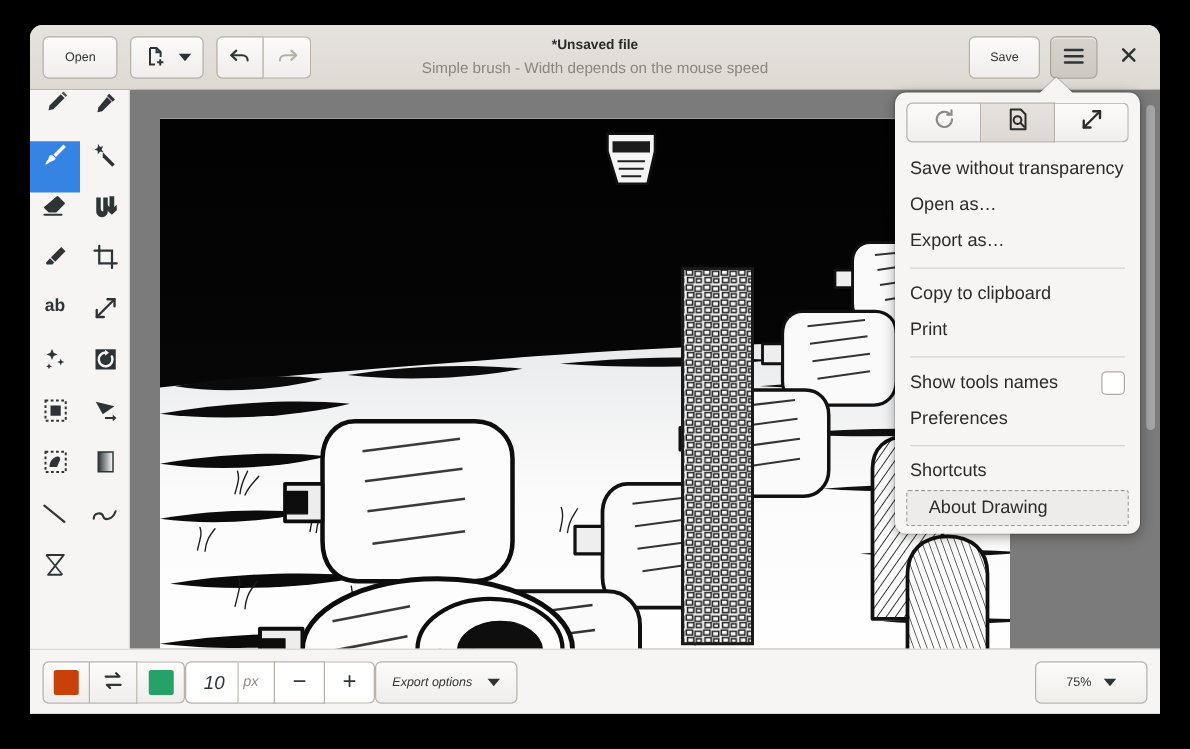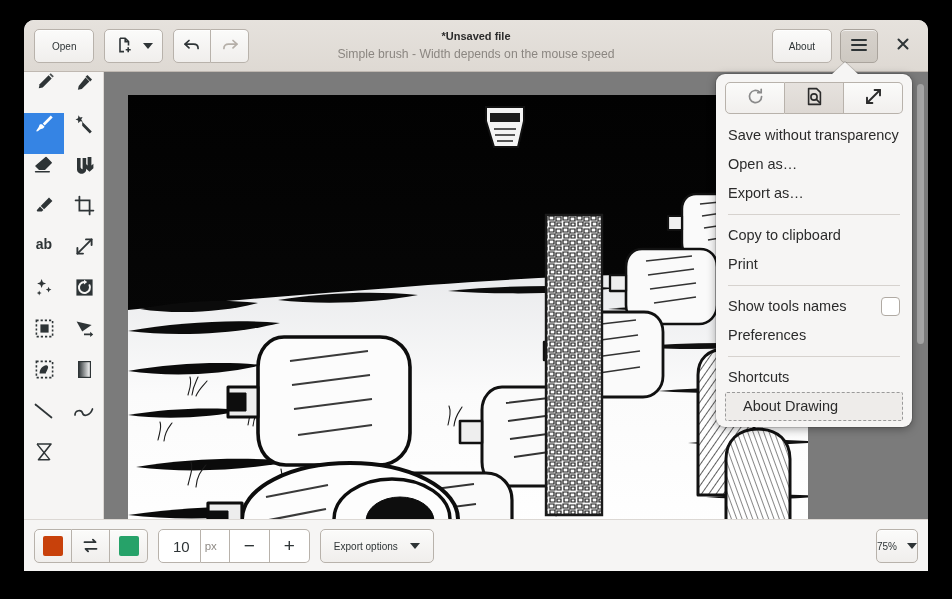--- a/index.html
+++ b/index.html
@@ -42,37 +42,37 @@
   .tool svg{display:block;}
 
   
   .canvas-area{position:absolute;left:80px;top:52px;width:824px;height:447px;background:#7b7b7b;overflow:hidden;}
   .canvas-img{position:absolute;left:24px;top:23px;width:680px;height:447px;background:#fff;overflow:hidden;}
   .vscroll{position:absolute;right:4px;top:12px;width:7px;height:260px;background:#a5a5a5;border-radius:4px;}
 
   
   .bottombar{position:absolute;left:0;top:499px;width:904px;height:52px;background:#f6f5f4;
     border-top:1px solid #dcd8d4;box-sizing:border-box;}
-  .bb-left{position:absolute;left:10px;top:9px;display:flex;gap:10px;align-items:flex-start;}
+  .bb-left{position:absolute;left:10px;top:9px;display:flex;align-items:flex-start;font-style:italic;}
   .bb-right{position:absolute;right:10px;top:9px;}
   .swatch-group{display:flex;}
   .swatch-group .btn{width:38px;border-radius:0;border-left-width:0;}
   .swatch-group .btn:first-child{border-radius:5px 0 0 5px;border-left-width:1px;}
   .swatch-group .btn:last-child{border-radius:0 5px 5px 0;}
   .sw{width:20px;height:20px;border-radius:2px;}
   .spin{display:flex;}
   .spin .cell{height:34px;border:1px solid #b8b2ab;border-left-width:0;background:#fff;
     display:flex;align-items:center;justify-content:center;box-sizing:border-box;font-size:15px;color:#2e3436;}
   .spin .cell:first-child{border-left-width:1px;border-radius:5px 0 0 5px;}
   .spin .cell:last-child{border-radius:0 5px 5px 0;}
   .spin .val{padding:0 10px 0 14px;min-width:28px;justify-content:flex-end;}
   .spin .unit{padding:0 12px 0 4px;font-size:11.5px;color:#8f8a85;}
   .spin .pm{width:40px;font-size:19px;color:#2e3436;}
   .btn-dd{padding:0 13px;gap:12px;}
-  .btn-zoom{padding:0 0;gap:10px;}
+  .btn-zoom{padding:0 24px;gap:10px;}
   .caret{width:0;height:0;border-left:5px solid transparent;border-right:5px solid transparent;border-top:6px solid #2e3436;}
 
   
   .pop-arrow{position:absolute;left:831px;top:62px;width:0;height:0;
     border-left:14px solid transparent;border-right:14px solid transparent;border-bottom:13px solid #f6f5f4;
     filter:drop-shadow(0 -1px 0 rgba(0,0,0,.18));z-index:31;}
   .popup{position:absolute;left:716px;top:74px;width:196px;background:#f6f5f4;border-radius:9px;
     box-shadow:0 2px 10px rgba(0,0,0,.35),0 0 0 1px rgba(0,0,0,.13);padding:8px 0 6px;z-index:30;box-sizing:border-box;}
   .icon-row{display:flex;margin:0 9px 7px;}
   .icon-row .ib{flex:1;height:32px;border:1px solid #b8b2ab;border-left-width:0;
@@ -127,21 +127,21 @@
             <svg width="20" height="18" viewBox="0 0 20 18" fill="none" stroke="#b5afa8" stroke-width="1.7" stroke-linecap="round" stroke-linejoin="round">
               <path d="M13 4.5l4 3.7-4 3.7"></path>
               <path d="M16.7 8.2H8.5c-3 0-4.6 1.9-4.6 4.2"></path>
             </svg>
           </span>
         </div>
       </div>
     </div>
 
     <div class="hb-right">
-      <div class="btn btn-save">About</div>
+      <div class="btn btn-save">Save</div>
       <div class="btn btn-menu">
         <span>
           <svg width="18" height="14" viewBox="0 0 18 14" stroke="#2e3436" stroke-width="2" stroke-linecap="round">
             <path d="M2 2h14M2 7h14M2 12h14"></path>
           </svg>
         </span>
       </div>
       <div class="btn-close">
         <span>
           <svg width="14" height="14" viewBox="0 0 14 14" stroke="#2e3436" stroke-width="2" stroke-linecap="round">

